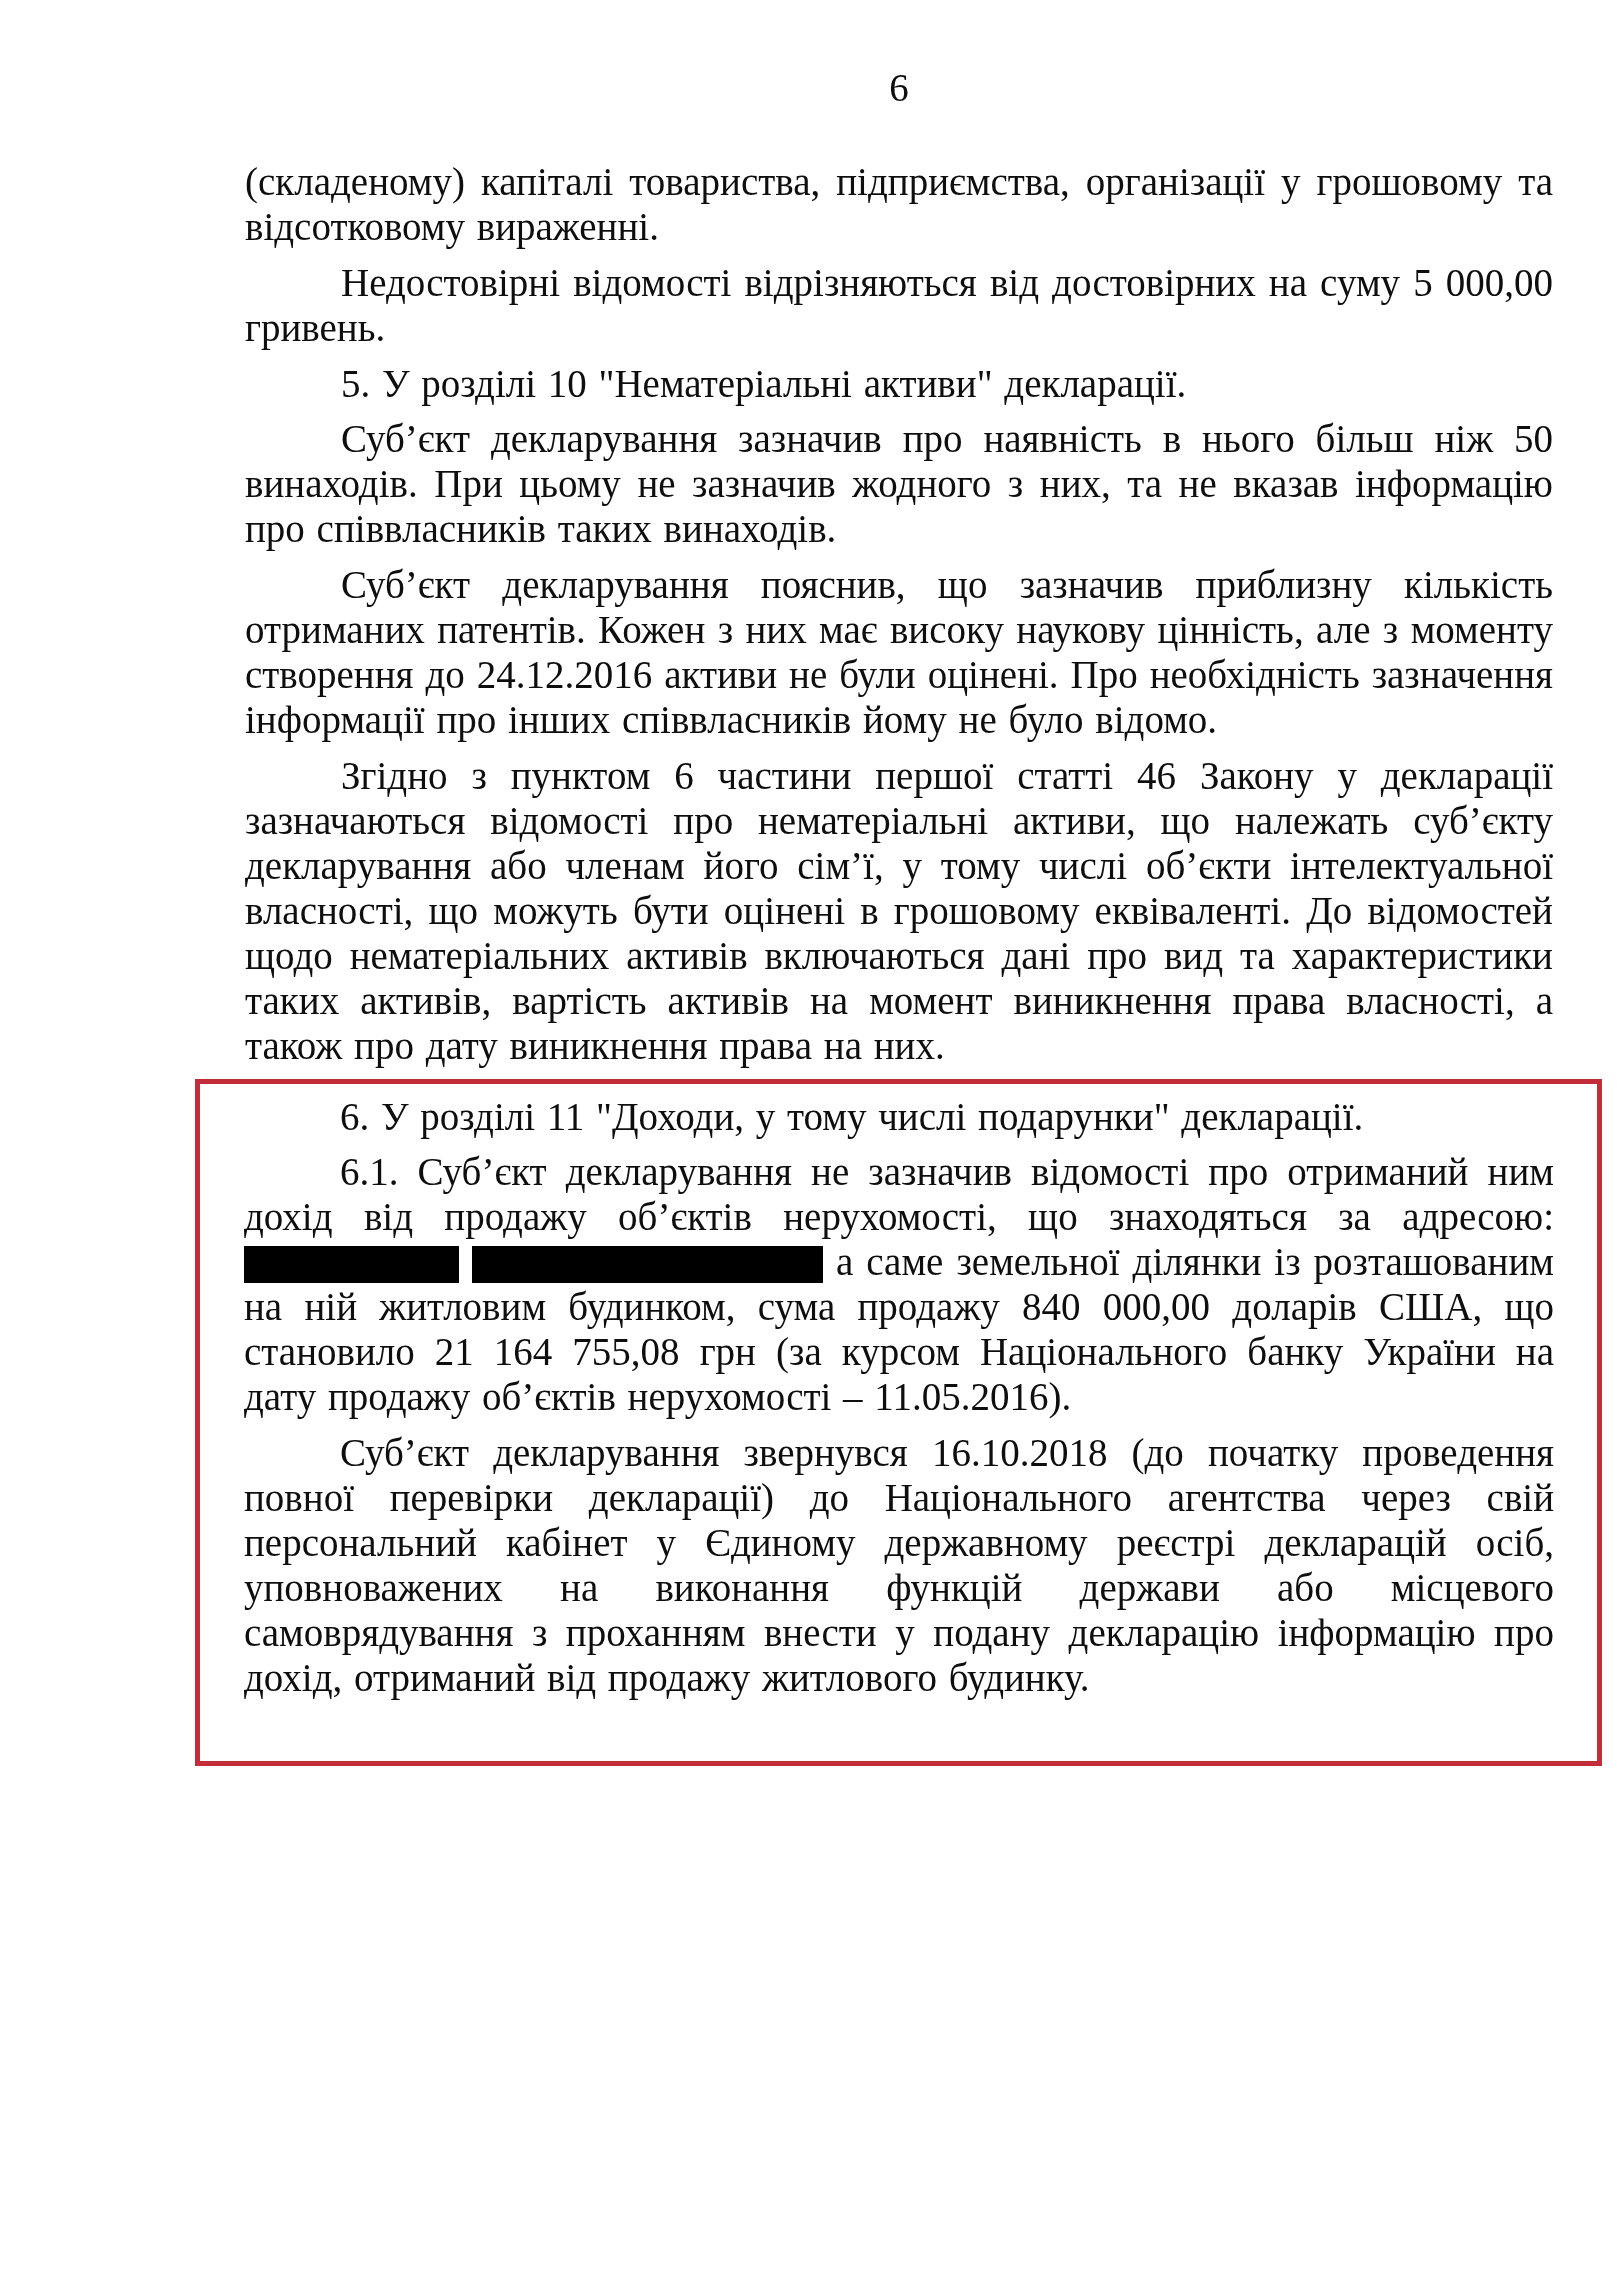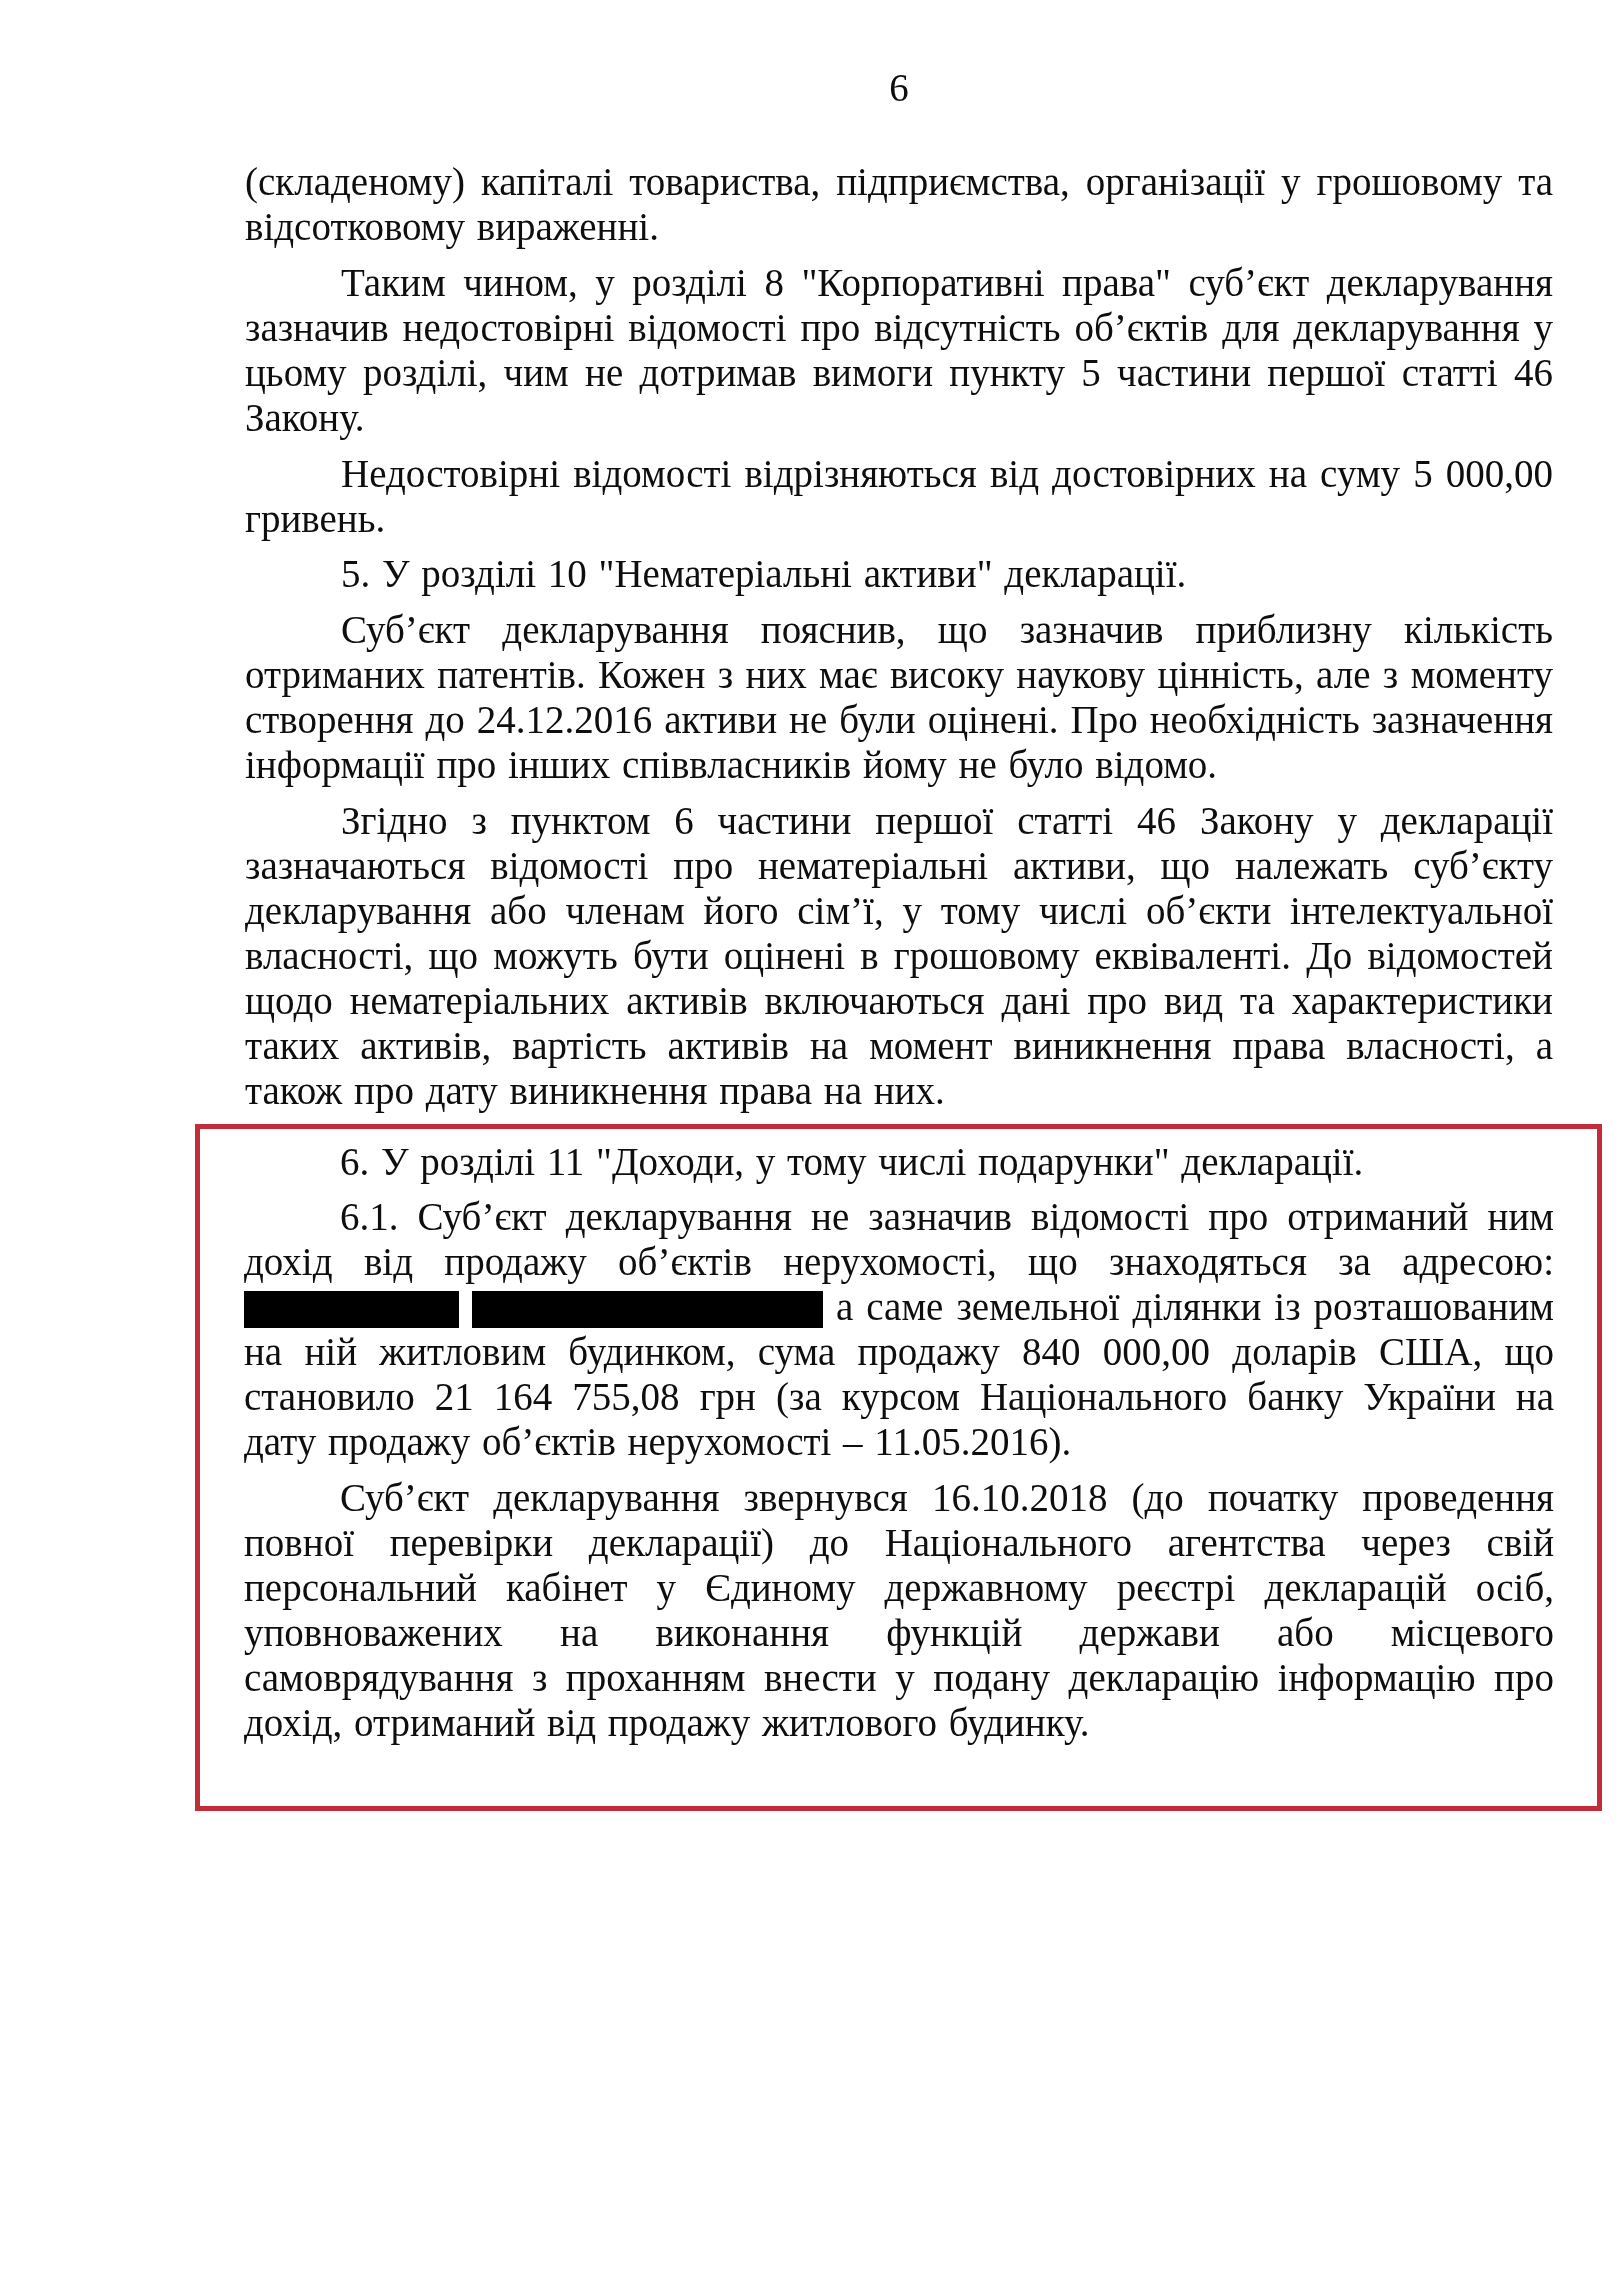--- a/index.html
+++ b/index.html
@@ -46,23 +46,23 @@
   }
 </style>
 </head>
 <body>
 
 <div class="page">
 
   <div class="page-number">6</div>
 
   <p class="para no-indent">(складеному) капіталі товариства, підприємства, організації у грошовому та відсотковому вираженні.</p>
-  <p class="para">Таким чином, у розділі 8 "Корпоративні права" суб’єкт декларування зазначив недостовірні відомості про відсутність об’єктів для декларування у цьому розділі, чим не дотримав вимоги пункту 5 частини першої статті 46 Закону.</p>
   <p class="para">Недостовірні відомості відрізняються від достовірних на суму 5 000,00 гривень.</p>
   <p class="para">5. У розділі 10 "Нематеріальні активи" декларації.</p>
+  <p class="para">Суб’єкт декларування зазначив про наявність в нього більш ніж 50 винаходів. При цьому не зазначив жодного з них, та не вказав інформацію про співвласників таких винаходів.</p>
   <p class="para">Суб’єкт декларування пояснив, що зазначив приблизну кількість отриманих патентів. Кожен з них має високу наукову цінність, але з моменту створення до 24.12.2016 активи не були оцінені. Про необхідність зазначення інформації про інших співвласників йому не було відомо.</p>
   <p class="para">Згідно з пунктом 6 частини першої статті 46 Закону у декларації зазначаються відомості про нематеріальні активи, що належать суб’єкту декларування або членам його сім’ї, у тому числі об’єкти інтелектуальної власності, що можуть бути оцінені в грошовому еквіваленті. До відомостей щодо нематеріальних активів включаються дані про вид та характеристики таких активів, вартість активів на момент виникнення права власності, а також про дату виникнення права на них.</p>
 
   <div class="red-box">
     <p class="para">6. У розділі 11 "Доходи, у тому числі подарунки" декларації.</p>
     <p class="para"><span>6.1. Суб’єкт декларування не зазначив відомості про отриманий ним дохід від продажу об’єктів нерухомості, що знаходяться за адресою: </span><span class="redaction" style="width:215px;height:37px"></span><span> </span><span class="redaction" style="width:351px;height:37px"></span><span> а саме земельної ділянки із розташованим на ній житловим будинком, сума продажу 840 000,00 доларів США, що становило 21 164 755,08 грн (за курсом Національного банку України на дату продажу об’єктів нерухомості – 11.05.2016).</span></p>
     <p class="para">Суб’єкт декларування звернувся 16.10.2018 (до початку проведення повної перевірки декларації) до Національного агентства через свій персональний кабінет у Єдиному державному реєстрі декларацій осіб, уповноважених на виконання функцій держави або місцевого самоврядування з проханням внести у подану декларацію інформацію про дохід, отриманий від продажу житлового будинку.</p>
   </div>
 
 </div>

